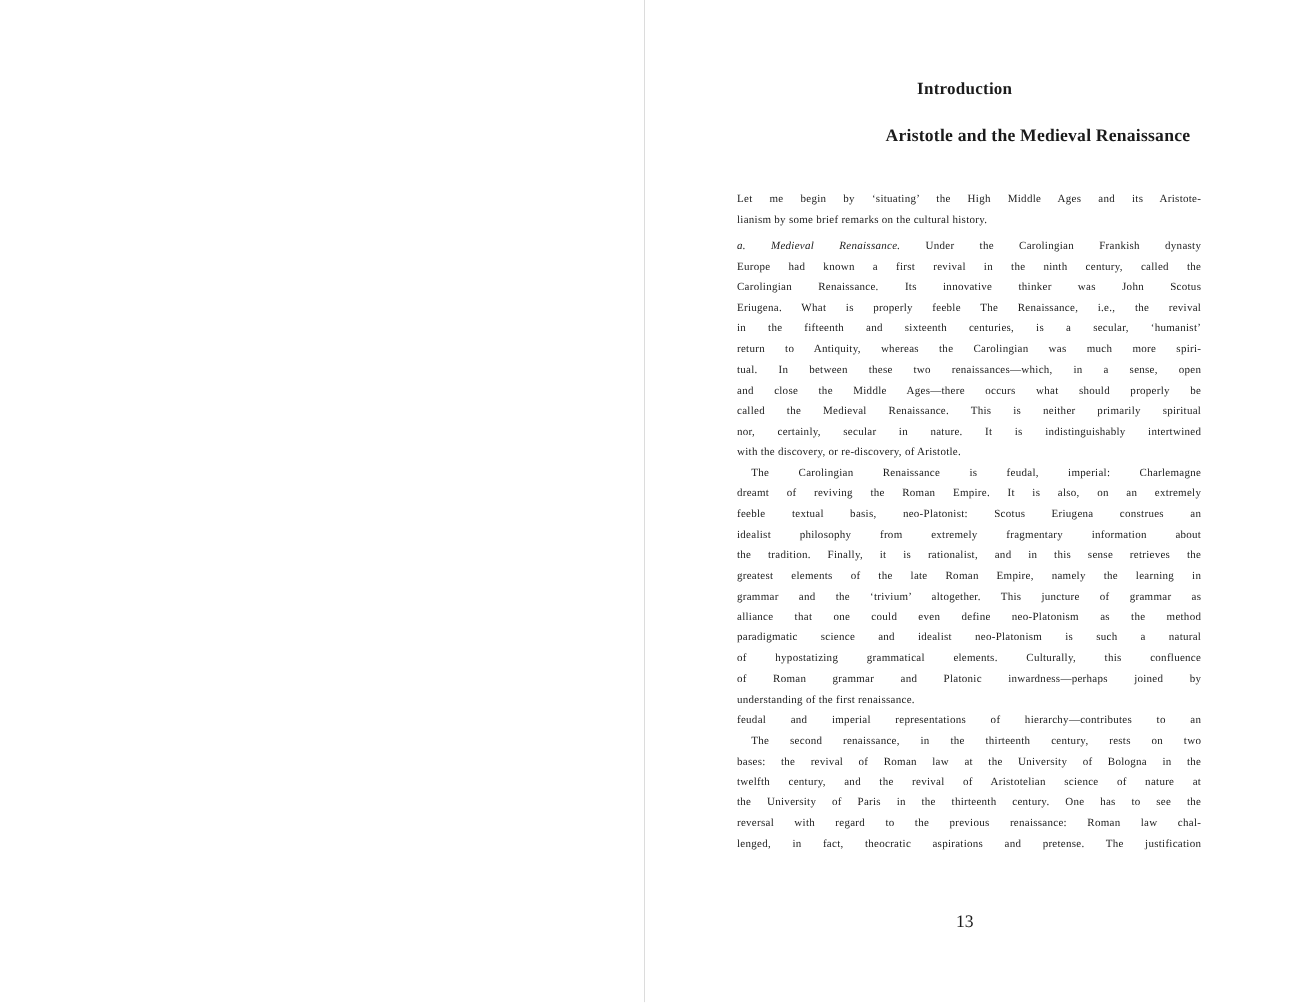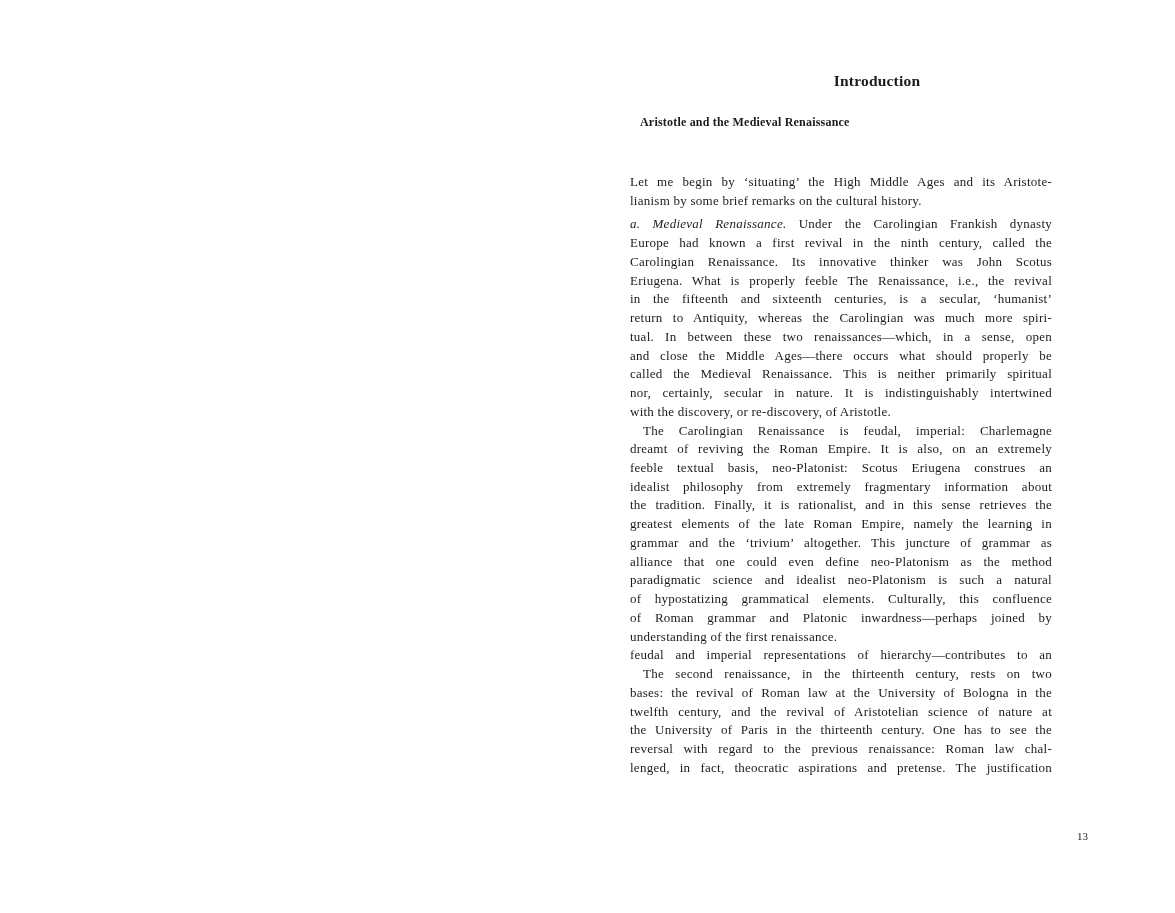--- a/index.html
+++ b/index.html
@@ -39,54 +39,54 @@
     top: 72px;
     width: 422px;
     margin: 0;
     text-align: center;
     font-size: 15.5px;
     font-weight: bold;
     letter-spacing: 0.2px;
   }
   .chapter-subtitle {
     position: absolute;
-    left: 640px;
+    left: 660px;
     top: 115px;
     width: 422px;
     margin: 0;
-    text-align: left;
-    font-size: 12px;
+    text-align: right;
+    font-size: 16px;
     font-weight: bold;
     letter-spacing: 0.2px;
   }
   .body-text {
     position: absolute;
-    left: 630px;
+    left: 670px;
     top: 173px;
     width: 422px;
-    font-size: 13px;
+    font-size: 10px;
     letter-spacing: 0.25px;
   }
   .para { margin: 0; }
   .para.spaced { margin-top: 5px; }
   .line {
     line-height: 18.73px;
     text-align: justify;
     text-align-last: justify;
   }
   .line.lastline { text-align-last: left; }
   .line.indent { text-indent: 13px; }
   .line em { font-style: italic; }
   .page-number {
     position: absolute;
     left: 666px;
     top: 830px;
     width: 422px;
-    text-align: right;
-    font-size: 11px;
+    text-align: center;
+    font-size: 16px;
   }
 </style>
 </head>
 <body>
 
 <div class="left-page"></div>
 <div class="page-divider"></div>
 <div class="right-page"></div>
 
 <h1 class="chapter-title">Introduction</h1>

